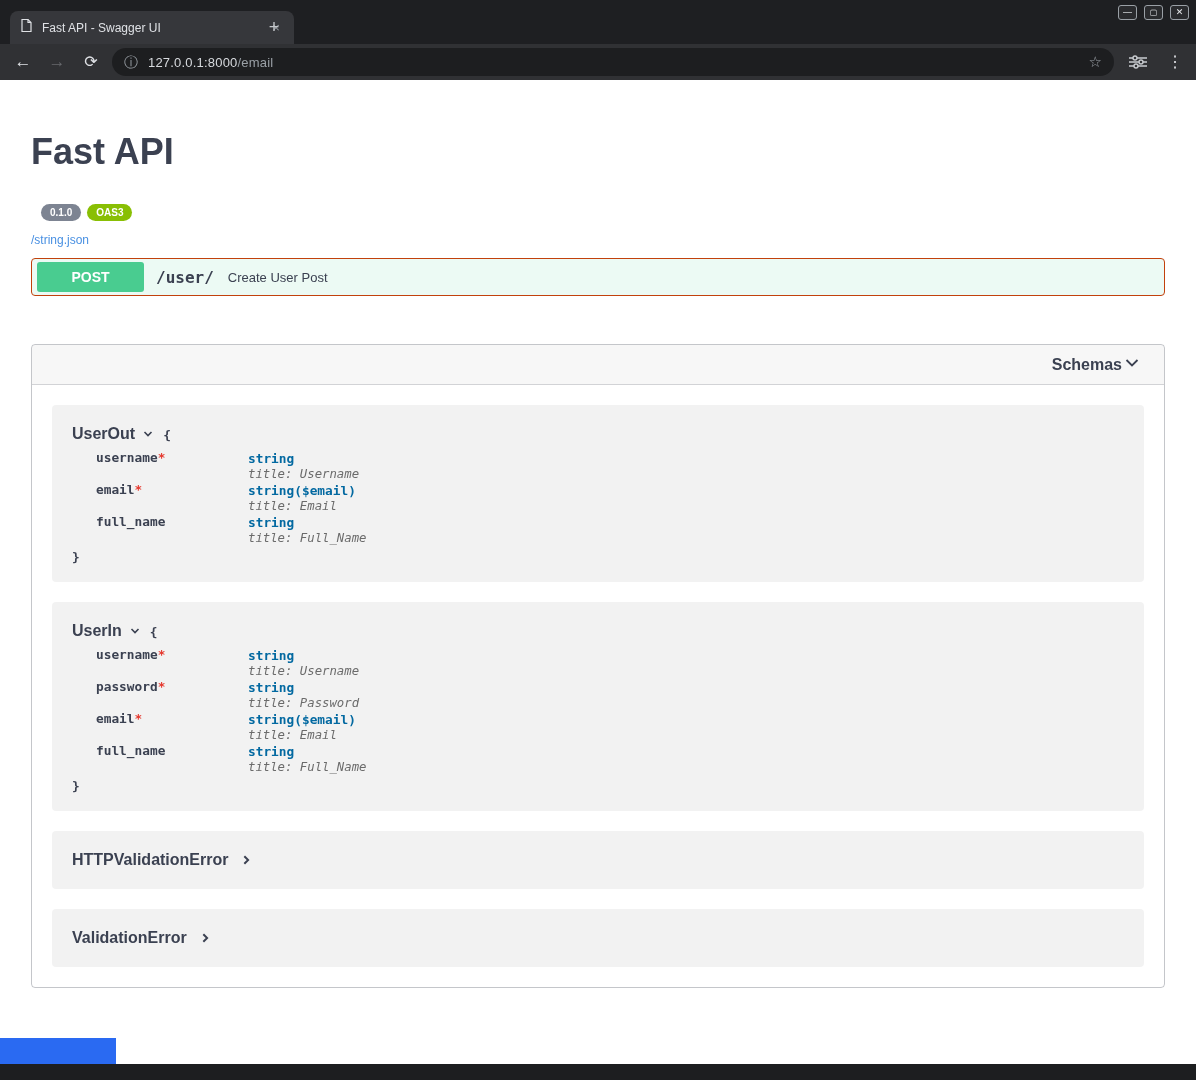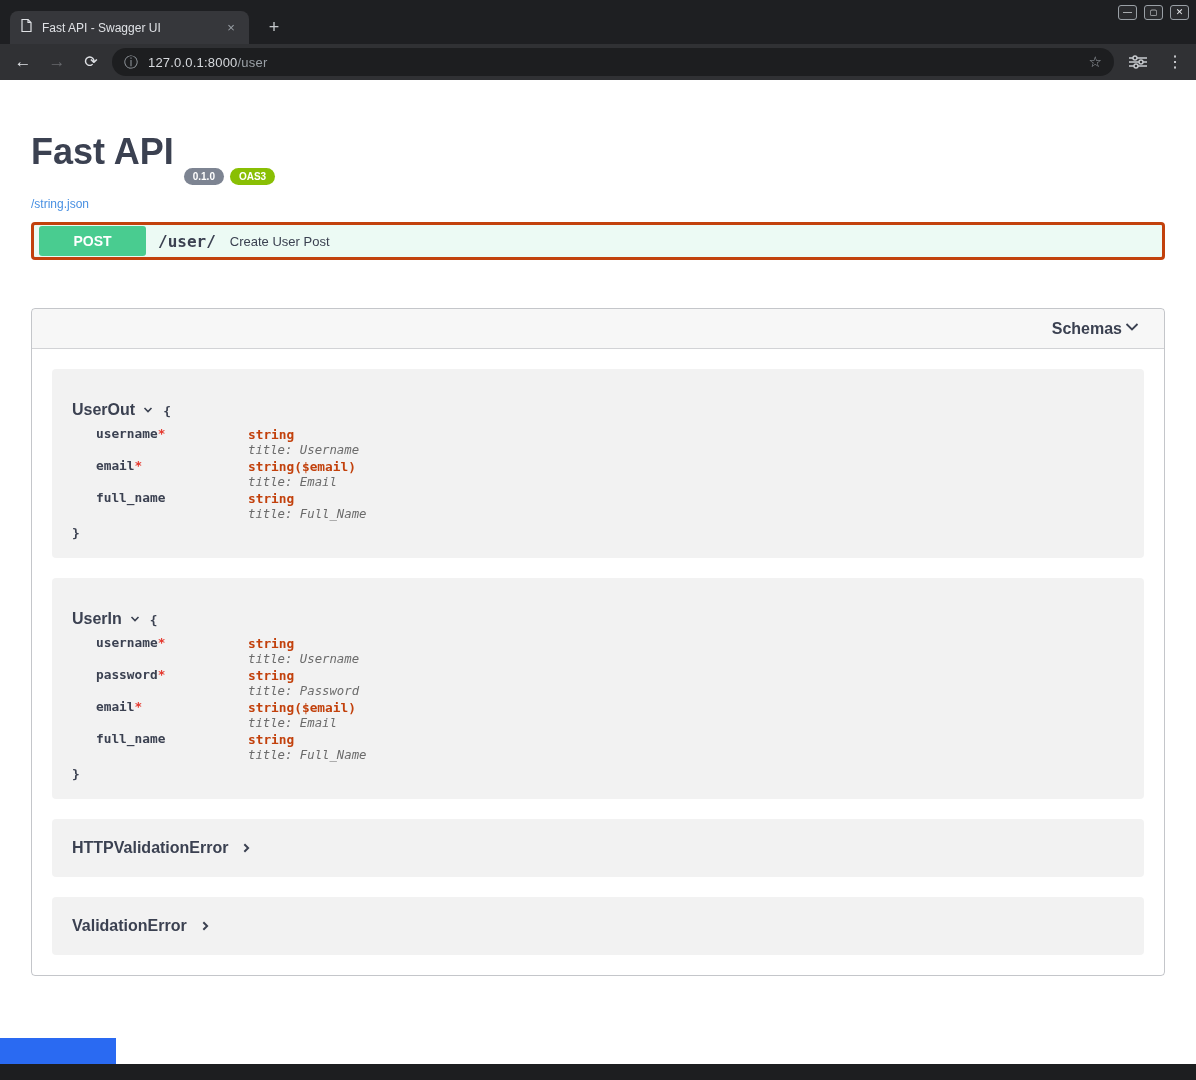--- a/index.html
+++ b/index.html
@@ -1,21 +1,21 @@
 <!DOCTYPE html>
 <html><head>
 <meta charset="utf-8">
 <style>
   * { box-sizing: border-box; margin: 0; padding: 0; }
   html, body { width: 1196px; height: 1080px; }
   body { position: relative; font-family: "Liberation Sans", sans-serif; background: #fff; overflow: hidden; }
 
   
   .titlebar { position: absolute; top: 0; left: 0; width: 100%; height: 44px; background: #1e1f22; }
-  .tab { position: absolute; left: 10px; top: 11px; width: 239px; height: 33px; background: #36373b;
+  .tab { position: absolute; left: 10px; top: 11px; width: 284px; height: 33px; background: #36373b;
          border-radius: 8px 8px 0 0; display: flex; align-items: center; padding: 0 10px; cursor: default; }
   .tab-title { color: #dfe1e5; font-size: 12px; margin-left: 9px; flex: 1; white-space: nowrap; overflow: hidden; }
   .tab-close { color: #9aa0a6; font-size: 13px; width: 16px; text-align: center; }
   .newtab-btn { position: absolute; left: 260px; top: 13px; color: #c4c7cb; font-size: 18px; width: 28px; height: 28px;
                 line-height: 28px; text-align: center; }
   .win-controls { position: absolute; top: 5px; right: 7px; display: flex; gap: 7px; }
   .win-btn { width: 19px; height: 15px; border: 1px solid #9aa0a6; border-radius: 3px; color: #e8eaed;
              background: #2a2b2e; text-align: center; }
   .win-btn span { display: block; font-size: 9px; line-height: 13px; }
   .win-btn .max { font-size: 8px; }
@@ -35,61 +35,61 @@
   .star-icon { color: #9aa0a6; font-size: 15px; }
   .ext-icon { position: absolute; left: 1128px; top: 10px; width: 20px; height: 16px; }
   .menu-icon { position: absolute; left: 1160px; top: 0; width: 30px; line-height: 36px; text-align: center;
                color: #dfe1e5; font-size: 16px; }
 
   
   .page { position: absolute; top: 80px; left: 0; width: 100%; height: 958px; background: #fff; overflow: hidden; }
   .swagger { width: 1134px; margin: 0 auto; }
 
   .info-block { margin-top: 54px; }
-  .title-row { display: flex; align-items: flex-start; }
+  .title-row { display: flex; align-items: flex-start; flex-direction: column; }
   .api-title { font-size: 36px; font-weight: bold; color: #3b4151; line-height: 1; }
   .badges { display: flex; gap: 6px; margin-left: 10px; margin-top: 2px; }
   .badge { color: #fff; font-size: 10px; font-weight: bold; padding: 3px 9px; border-radius: 10px; margin-top: 32px; }
   .badge-version { background: #7d8492; }
   .badge-oas { background: #89bf04; }
   .spec-link { display: inline-block; margin-top: 12px; font-size: 12px; color: #4990e2; text-decoration: none; }
 
   .tag-section { margin-top: 60px; display: flex; justify-content: space-between; align-items: center;
                  padding: 0 26px 14px 8px; border-bottom: 1px solid rgba(59,65,81,.25); cursor: pointer; }
   .tag-title { font-size: 24px; font-weight: bold; color: #3b4151; }
 
-  .opblock { margin-top: 10px; border: 3px solid #c2410c; background: rgba(73,204,144,.1); border-radius: 4px;
+  .opblock { margin-top: 10px; border: 1px solid #c2410c; background: rgba(73,204,144,.1); border-radius: 4px;
              height: 38px; display: flex; align-items: center; padding: 0 5px; cursor: pointer; }
   .opblock-method { background: #49cc90; color: #fff; font-weight: bold; font-size: 14px; width: 107px;
                     text-align: center; padding: 7px 0; border-radius: 3px; }
   .opblock-path { font-family: "DejaVu Sans Mono", monospace; font-size: 16px; font-weight: bold; color: #3b4151;
                   margin-left: 12px; }
   .opblock-summary { font-size: 13px; color: #3b4151; margin-left: 14px; }
 
   .models { margin-top: 48px; border: 1px solid rgba(59,65,81,.3); border-radius: 4px; }
   .models-header { display: flex; justify-content: flex-end; align-items: center; height: 40px;
                    padding: 0 22px 0 10px; background: rgba(0,0,0,.03); border-bottom: 1px solid rgba(59,65,81,.2);
                    border-radius: 4px 4px 0 0; cursor: pointer; }
   .models-title { font-size: 16px; font-weight: bold; color: #3b4151; }
   .models-body { padding: 20px; }
 
   .model-box { background: rgba(0,0,0,.05); border-radius: 4px; padding: 10px; margin-bottom: 20px; }
   .model-box:last-child { margin-bottom: 0; }
-  .model-head { display: flex; align-items: center; margin: 22px 0 0 10px; cursor: pointer; }
+  .model-head { display: flex; align-items: center; margin: 10px 0 0 10px; cursor: pointer; }
   .model-name { font-size: 16px; font-weight: bold; color: #3b4151; }
   .model-chev { margin-left: 7px; display: flex; }
   .brace { font-family: "DejaVu Sans Mono", monospace; font-size: 12.8px; font-weight: bold; color: #3b4151; }
   .model-head .brace { margin-left: 9px; }
   .props { margin: 6px 0 0 34px; }
   .prop-row { display: flex; min-height: 28px; }
   .prop-name { flex: 0 0 152px; font-family: "DejaVu Sans Mono", monospace; font-size: 12.8px; font-weight: bold;
                color: #3b4151; line-height: 14px; padding-top: 2px; }
   .star { color: #e5392f; }
   .prop-type-line { font-family: "DejaVu Sans Mono", monospace; font-size: 12.8px; font-weight: bold;
-                    color: #c2410c; line-height: 14px; }
+                    color: #0369a1; line-height: 14px; }
   .prop-title-line { font-family: "DejaVu Sans Mono", monospace; font-size: 12.3px; font-style: italic;
                      color: #6b6b6b; line-height: 14px; }
   .close-brace { display: block; margin: 4px 0 8px 10px; }
   .model-box.collapsed { padding: 20px 10px; }
   .model-box.collapsed .model-head { margin: 0 0 0 10px; }
   .model-box.collapsed .model-chev { margin-left: 12px; }
 
   .status-box { position: absolute; left: 0; top: 1038px; width: 116px; height: 26px; background: #2a6af2; }
   .bottom-strip { position: absolute; left: 0; top: 1064px; width: 100%; height: 16px; background: #1d1e20; }
 </style>
@@ -120,21 +120,21 @@
       </div>
   </div>
 </div>
 
 <div class="toolbar">
   <div class="nav-icon nav-back">←</div>
   <div class="nav-icon nav-forward">→</div>
   <div class="nav-icon nav-reload">⟳</div>
   <div class="omnibox">
     <span class="info-icon">ⓘ</span>
-    <span class="url"><span class="url-host">127.0.0.1:8000</span><span class="url-path">/user</span></span>
+    <span class="url"><span class="url-host">127.0.0.1:8000</span><span class="url-path">/email</span></span>
     <span class="star-icon">☆</span>
   </div>
   <div class="ext-icon">
     <svg width="20" height="16" viewBox="0 0 20 16" fill="none" stroke="#c8cbcf" stroke-width="1.4">
       <path d="M1 4 h18 M1 8 h18 M1 12 h18"></path>
       <circle cx="7" cy="4" r="2" fill="#303134"></circle>
         <circle cx="13" cy="8" r="2" fill="#303134"></circle>
         <circle cx="8" cy="12" r="2" fill="#303134"></circle>
     </svg>
   </div>

